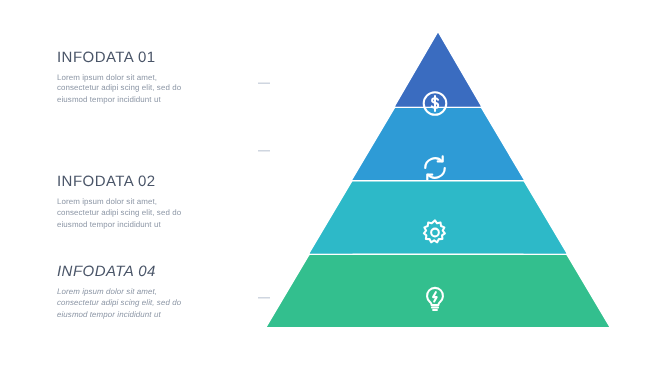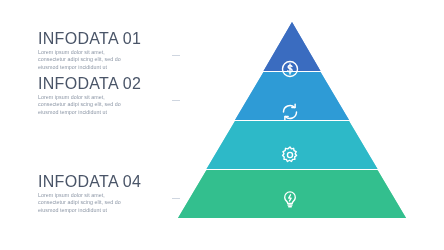--- a/index.html
+++ b/index.html
@@ -31,24 +31,24 @@
     height: 250px;
   }
   .info-block {
     position: absolute;
     left: 0;
     width: 128px;
   }
   .info-block.b0 { top: 33px; }
   .info-block.b1 { top: 78px; }
   .info-block.b2 { top: 124px; }
-  .info-block.b3 { top: 176px; }
+  .info-block.b3 { top: 176px; font-style: italic; }
 
   .info-title {
-    font-size: 16px;
+    font-size: 10px;
     line-height: 12px;
     letter-spacing: 0.3px;
     color: #4a5568;
     font-weight: 400;
     white-space: nowrap;
     margin-bottom: 4px;
   }
   .info-body {
     font-size: 5.3px;
     line-height: 7.4px;
@@ -111,21 +111,21 @@
 
   <div class="text-column">
 
     <div class="info-block b0">
       <div class="info-title" style="color: rgb(74, 85, 104);">INFODATA 01</div>
       <div class="info-body" style="color: rgb(141, 151, 166);">Lorem ipsum dolor sit amet, consectetur adipi scing elit, sed do eiusmod tempor incididunt ut</div>
       <div class="connector"></div>
     </div>
 
     <div class="info-block b1">
-      <div class="info-title" style="color: rgb(74, 85, 104);">INFODATA 02</div>
+      <div class="info-title" style="color: rgb(74, 85, 104); margin-top: 38px;">INFODATA 02</div>
       <div class="info-body" style="color: rgb(141, 151, 166);">Lorem ipsum dolor sit amet, consectetur adipi scing elit, sed do eiusmod tempor incididunt ut</div>
       <div class="connector"></div>
     </div>
 
 
     <div class="info-block b3">
       <div class="info-title" style="color: rgb(74, 85, 104);">INFODATA 04</div>
       <div class="info-body" style="color: rgb(141, 151, 166);">Lorem ipsum dolor sit amet, consectetur adipi scing elit, sed do eiusmod tempor incididunt ut</div>
       <div class="connector"></div>
     </div>

